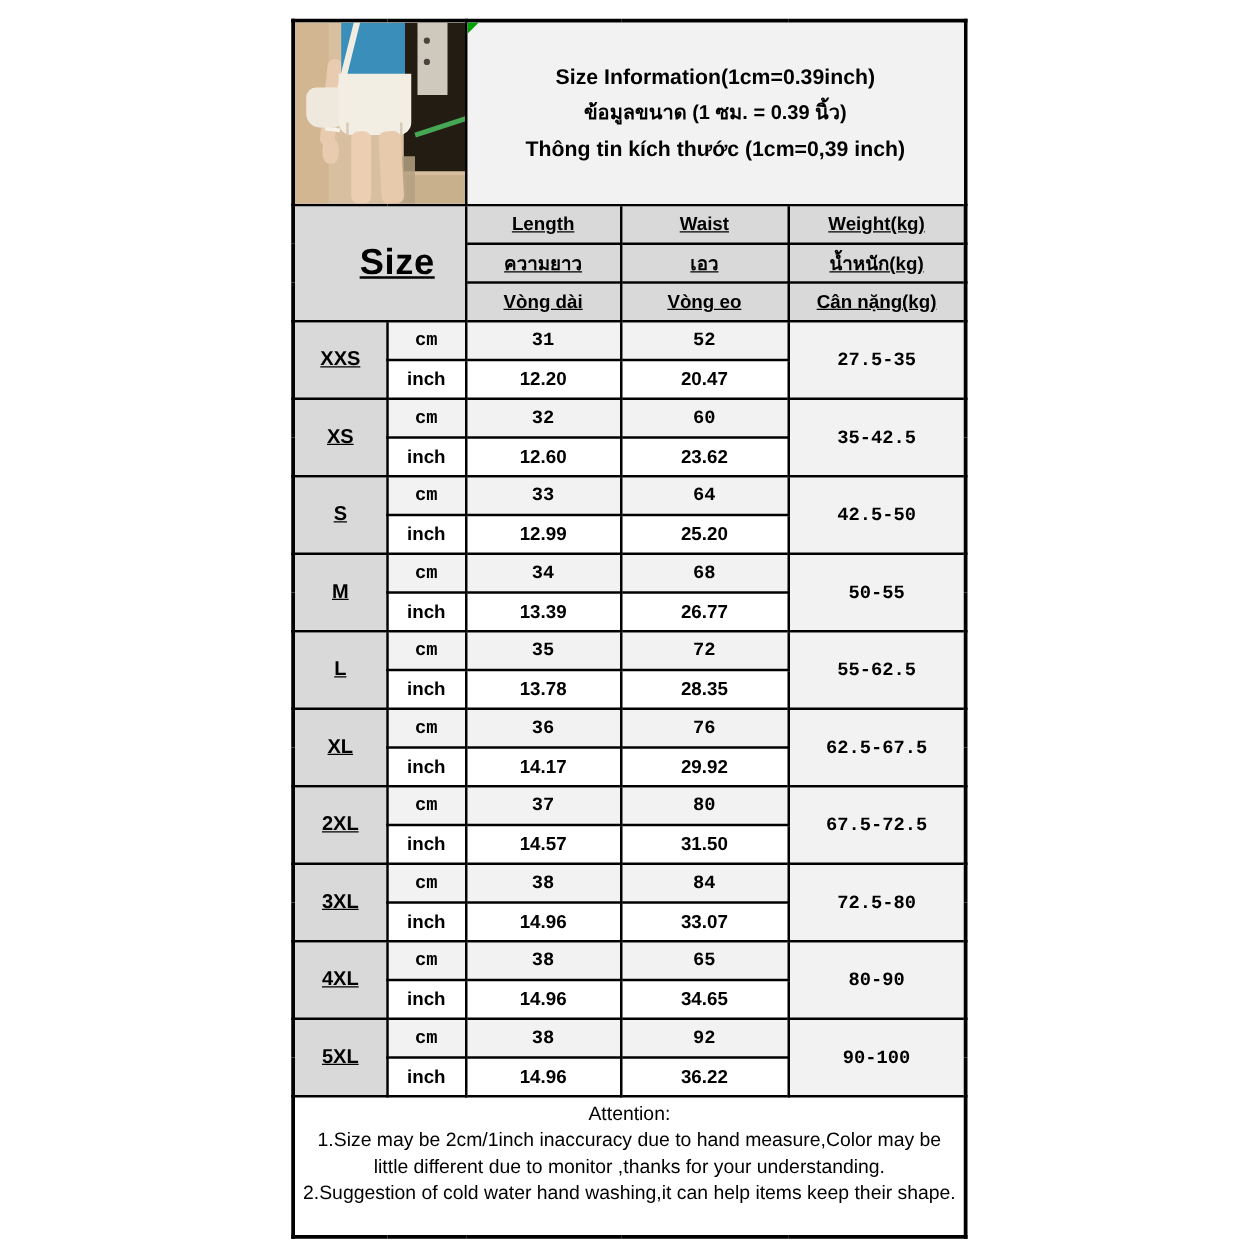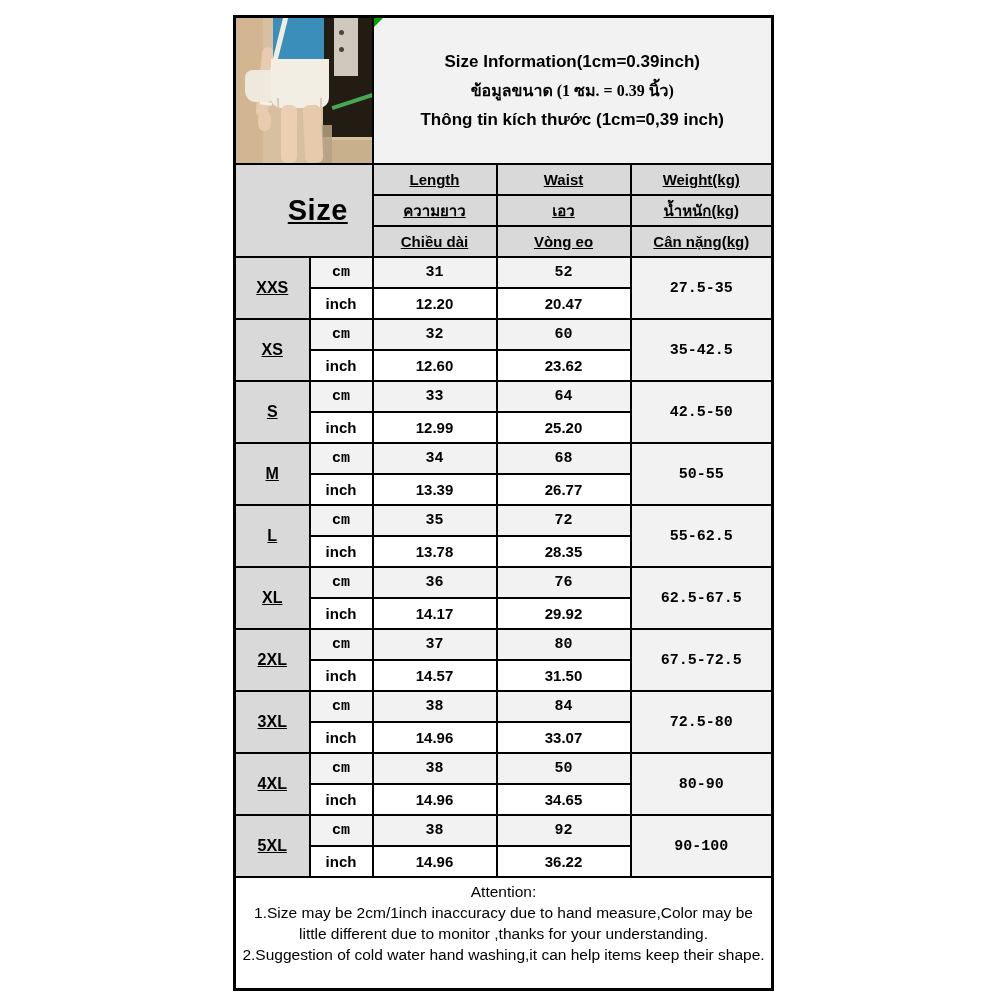--- a/index.html
+++ b/index.html
@@ -22,21 +22,21 @@
   td{
     border:2px solid var(--border);
     text-align:center;vertical-align:middle;
     font-weight:bold;font-size:15px;padding:0;overflow:hidden;
   }
   .c-gray{background:var(--header-gray);text-decoration:underline;}
   .c-light{background:var(--row-light);font-family:Liberation Mono, monospace;}
   .c-white{background:var(--row-white);}
   .title-cell{background:var(--row-light);position:relative;padding:4px 2px;}
   .title-cell .t-en{font-size:17px;line-height:29px;}
-  .title-cell .t-th{font-size:16px;line-height:29px;font-family:Liberation Serif, serif;}
+  .title-cell .t-th{font-size:16px;line-height:29px;}
   .title-cell .t-vi{font-size:17px;line-height:29px;}
   .green-tri{
     position:absolute;top:0;left:0;width:0;height:0;
     border-top:9px solid var(--marker-green);
     border-right:9px solid transparent;
   }
   .size-big{font-size:29px;letter-spacing:0.5px;padding-left:28px;}
   .size-label{font-size:16px;}
   .row-h{height:31px;}
   .attention-cell{
@@ -115,21 +115,21 @@
     <td class="c-gray">Length</td>
     <td class="c-gray">Waist</td>
     <td class="c-gray">Weight(kg)</td>
   </tr>
   <tr class="row-h">
     <td class="c-gray">ความยาว</td>
     <td class="c-gray">เอว</td>
     <td class="c-gray">น้ำหนัก(kg)</td>
   </tr>
   <tr class="row-h">
-    <td class="c-gray">Chiều dài</td>
+    <td class="c-gray">Vòng dài</td>
     <td class="c-gray">Vòng eo</td>
     <td class="c-gray">Cân nặng(kg)</td>
   </tr>
 
   <tr class="row-h">
     <td rowspan="2" class="c-gray size-label">XXS</td>
     <td class="c-light">cm</td>
     <td class="c-light">31</td>
     <td class="c-light">52</td>
     <td rowspan="2" class="c-light">27.5-35</td>
@@ -228,21 +228,21 @@
   <tr class="row-h">
     <td class="c-white">inch</td>
     <td class="c-white">14.96</td>
     <td class="c-white">33.07</td>
   </tr>
 
   <tr class="row-h">
     <td rowspan="2" class="c-gray size-label">4XL</td>
     <td class="c-light">cm</td>
     <td class="c-light">38</td>
-    <td class="c-light">50</td>
+    <td class="c-light">65</td>
     <td rowspan="2" class="c-light">80-90</td>
   </tr>
   <tr class="row-h">
     <td class="c-white">inch</td>
     <td class="c-white">14.96</td>
     <td class="c-white">34.65</td>
   </tr>
 
   <tr class="row-h">
     <td rowspan="2" class="c-gray size-label">5XL</td>

